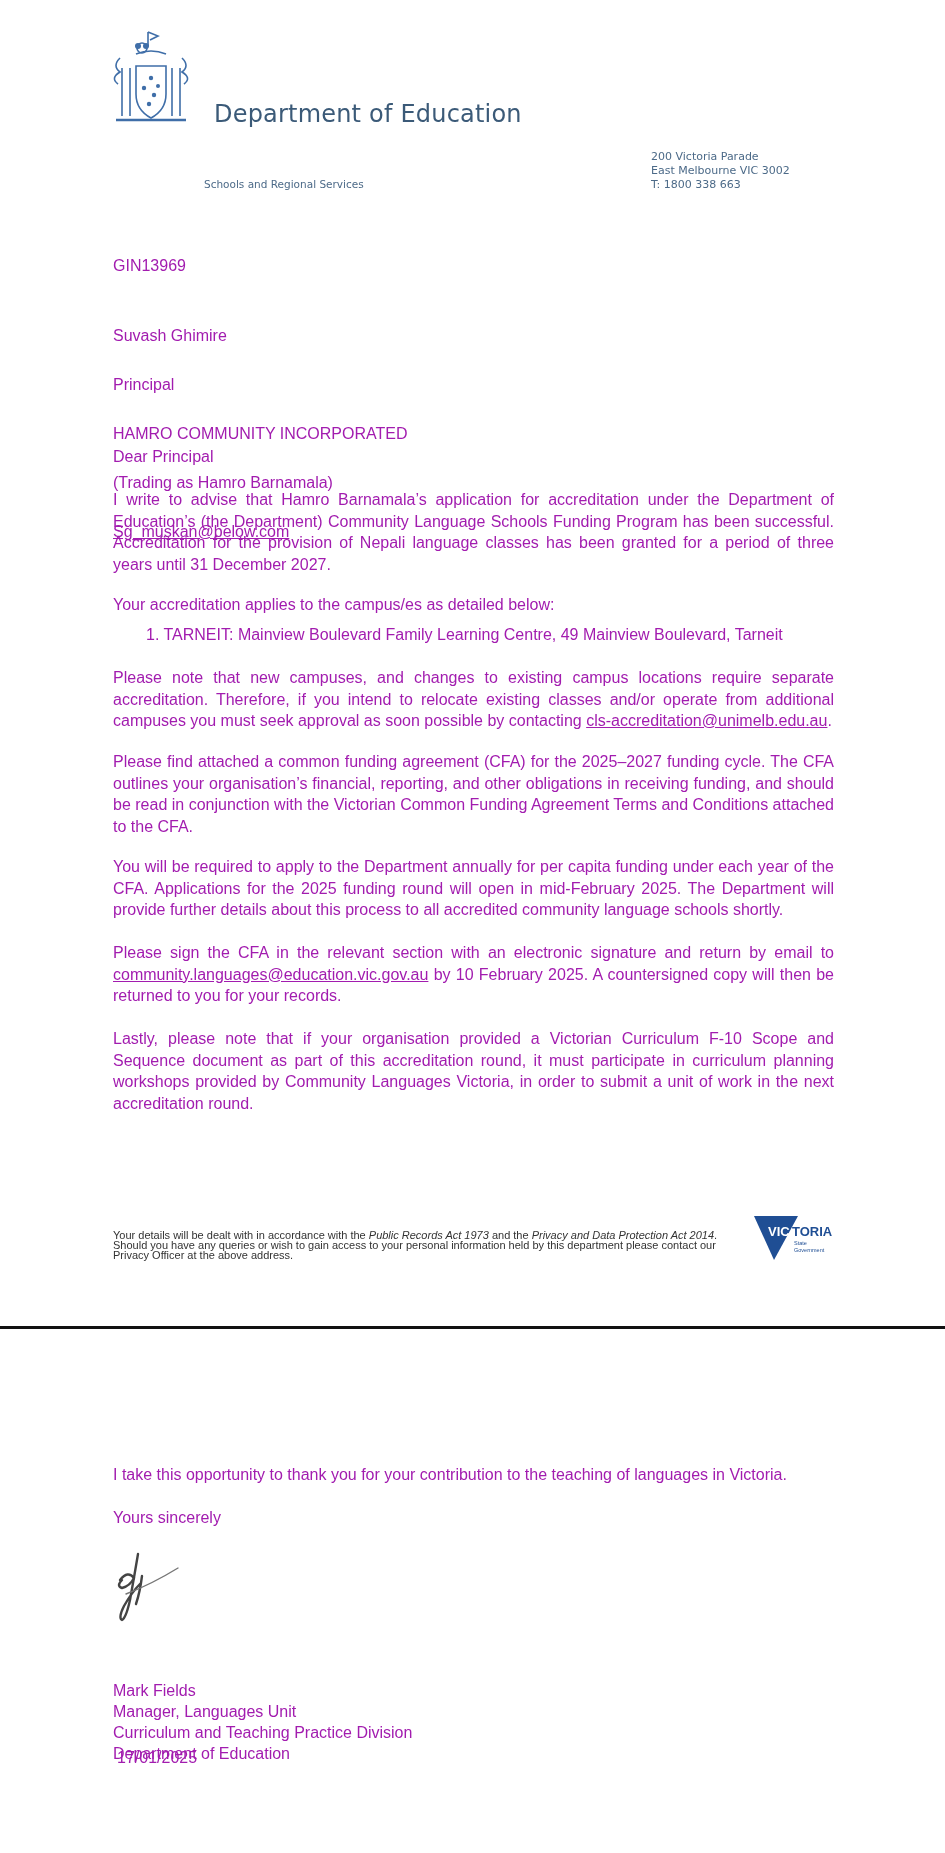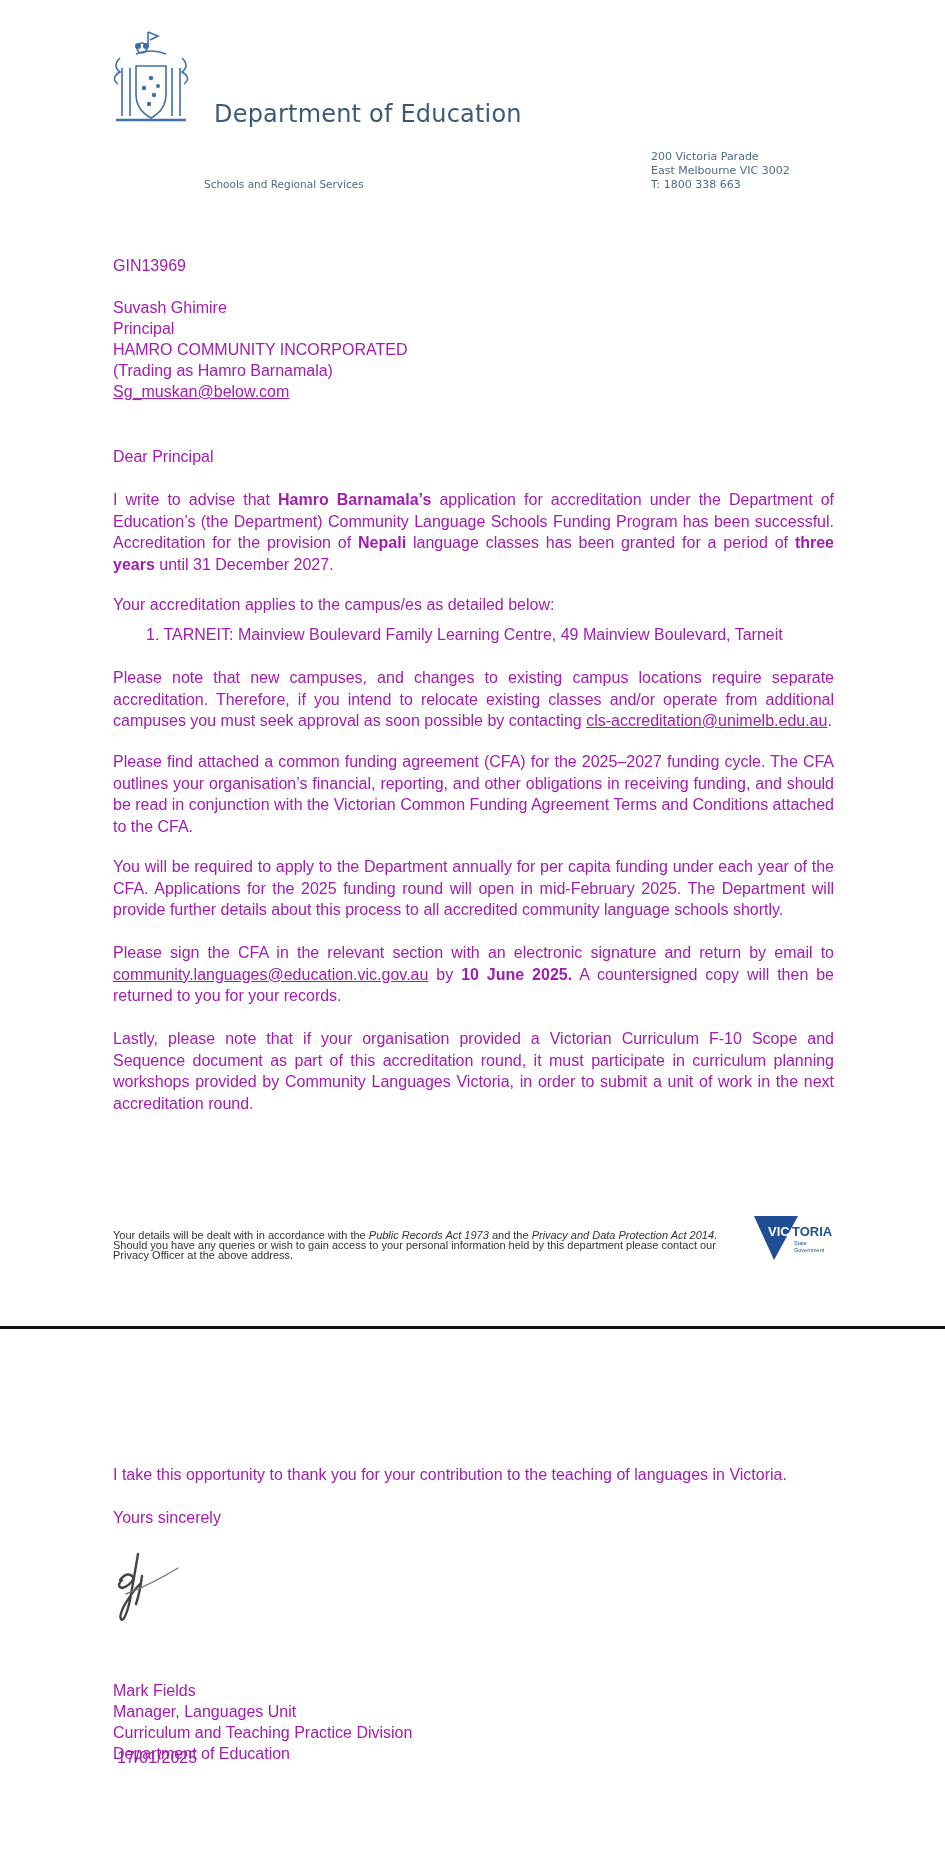--- a/index.html
+++ b/index.html
@@ -11,34 +11,34 @@
   .crest { left: 108px; top: 28px; width: 86px; height: 100px; }
   .dept-title { left: 214px; top: 100px; font-size: 24px; color: #3b5a78; letter-spacing: 0.2px;
                 font-family: "DejaVu Sans", sans-serif; font-weight: normal; }
   .dept-sub { left: 204px; top: 152px; font-size: 10.5px; color: #4c6a88; font-family: "DejaVu Sans", sans-serif; margin-top: 26px; }
   .addr { left: 651px; top: 150px; font-size: 11px; color: #4c6a88; line-height: 14px; font-family: "DejaVu Sans", sans-serif; }
 
   
   .txt { font-family: "Liberation Sans Narrow", "Liberation Sans", sans-serif; font-size: 16px; line-height: 21.5px; color: #a21caf; }
   .ref { left: 113px; top: 255px; }
   .recipient { left: 113px; top: 297px; }
-  .recipient div { line-height: 21px; }
+  .recipient div { line-height: 21px; margin-top: 28px; }
   .u { text-decoration: underline; }
   .salute { left: 113px; top: 446px; }
 
   .para { left: 113px; width: 721px; text-align: justify; }
   .p1 { top: 489px; }
   .p2 { top: 594px; }
   .campus { left: 146px; top: 624px; }
   .p3 { top: 667px; }
   .p4 { top: 751px; }
   .p5 { top: 843px; margin-top: 13px; }
   .p6 { top: 942px; }
   .p7 { top: 1028px; }
-  .para b { font-weight: bold; }
+  .para b { font-weight: normal; }
 
   
   .privacy { left: 113px; top: 1230px; width: 630px; font-size: 11px; line-height: 10px; color: #333; }
   .vic-logo { left: 752px; top: 1214px; width: 88px; height: 48px; }
 
   .page-divider { left: 0; top: 1326px; width: 945px; height: 3px; background: #111; }
 
   
   .p8 { left: 113px; top: 1464px; }
   .closing { left: 113px; top: 1507px; }
@@ -95,21 +95,21 @@
 <div class="abs txt para p1"><span>I write to advise that </span><b>Hamro Barnamala’s</b><span> application for accreditation under the Department of Education’s (the Department) Community Language Schools Funding Program has been successful. Accreditation for the provision of </span><b>Nepali</b><span> language classes has been granted for a period of </span><b>three years</b><span> until 31 December 2027.</span></div>
 
 <div class="abs txt para p2">Your accreditation applies to the campus/es as detailed below:</div>
 <div class="abs txt campus">1. TARNEIT: Mainview Boulevard Family Learning Centre, 49 Mainview Boulevard, Tarneit</div>
 
 <div class="abs txt para p3"><span>Please note that new campuses, and changes to existing campus locations require separate accreditation. Therefore, if you intend to relocate existing classes and/or operate from additional campuses you must seek approval as soon possible by contacting </span><span class="u">cls-accreditation@unimelb.edu.au</span><span>.</span></div>
 
 <div class="abs txt para p4">Please find attached a common funding agreement (CFA) for the 2025–2027 funding cycle. The CFA outlines your organisation’s financial, reporting, and other obligations in receiving funding, and should be read in conjunction with the Victorian Common Funding Agreement Terms and Conditions attached to the CFA.</div>
 <div class="abs txt para p5">You will be required to apply to the Department annually for per capita funding under each year of the CFA. Applications for the 2025 funding round will open in mid-February 2025. The Department will provide further details about this process to all accredited community language schools shortly.</div>
 
-<div class="abs txt para p6"><span>Please sign the CFA in the relevant section with an electronic signature and return by email to </span><span class="u">community.languages@education.vic.gov.au</span><span> by </span><b>10 June 2025.</b><span> A countersigned copy will then be returned to you for your records.</span></div>
+<div class="abs txt para p6"><span>Please sign the CFA in the relevant section with an electronic signature and return by email to </span><span class="u">community.languages@education.vic.gov.au</span><span> by </span><b>10 February 2025.</b><span> A countersigned copy will then be returned to you for your records.</span></div>
 
 <div class="abs txt para p7">Lastly, please note that if your organisation provided a Victorian Curriculum F-10 Scope and Sequence document as part of this accreditation round, it must participate in curriculum planning workshops provided by Community Languages Victoria, in order to submit a unit of work in the next accreditation round.</div>
 
 <div class="abs privacy"><span>Your details will be dealt with in accordance with the </span><i>Public Records Act 1973</i><span> and the </span><i>Privacy and Data Protection Act 2014</i><span>. Should you have any queries or wish to gain access to your personal information held by this department please contact our Privacy Officer at the above address.</span></div>
 
 <svg class="abs vic-logo" viewBox="0 0 88 48">
   <polygon points="2,2 46,2 22,46" fill="#1f4e94"></polygon>
   <text x="16" y="22" font-family="Liberation Sans, sans-serif" font-weight="bold" font-size="13" fill="#ffffff">VIC</text>
   <text x="40" y="22" font-family="Liberation Sans, sans-serif" font-weight="bold" font-size="13" fill="#1f4e94">TORIA</text>
   <text x="42" y="31" font-family="Liberation Sans, sans-serif" font-size="5.5" fill="#1f4e94">State</text>

